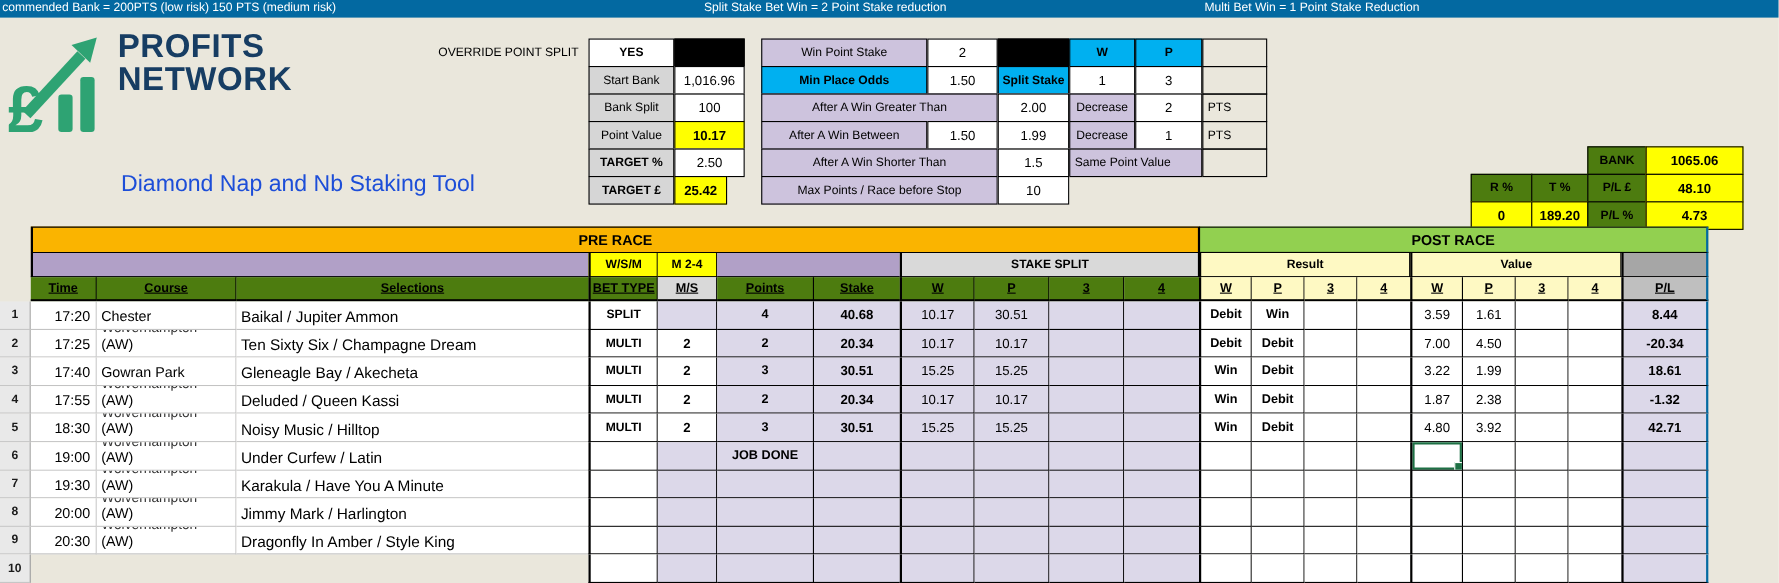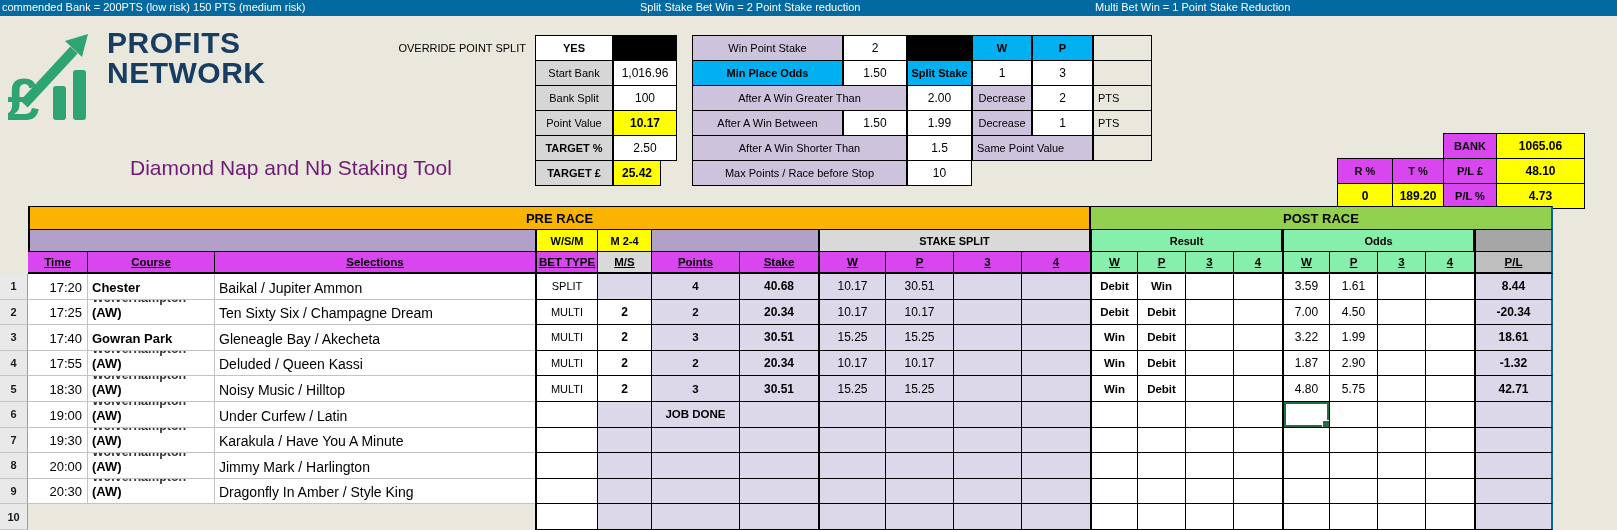--- a/index.html
+++ b/index.html
@@ -6,68 +6,68 @@
   body{font-family:"Liberation Sans","DejaVu Sans",sans-serif;}
   #stage{position:relative;width:1617px;height:530px;background:#eae7dc;overflow:hidden;}
 
   
   .topbar{position:absolute;left:0;top:0;width:1617px;height:16px;background:#0369a1;color:#fff;font-size:11px;}
   .topbar span{position:absolute;top:1px;white-space:nowrap;}
 
   
   .logo-mark{position:absolute;left:8px;top:26px;width:95px;height:98px;}
   .logo-text{position:absolute;left:107px;top:28px;color:#173d63;font-weight:700;line-height:30px;font-size:30px;letter-spacing:.5px;}
-  .page-title{position:absolute;left:130px;top:156px;font-size:21px;color:#701a75;text-align:center;}
+  .page-title{position:absolute;left:110px;top:156px;font-size:21px;color:#1d4ed8;text-align:center;}
 
   
   .ac{position:absolute;box-sizing:border-box;border:1px solid #000;height:26px;display:flex;align-items:center;justify-content:center;font-size:11px;color:#000;overflow:hidden;white-space:nowrap;}
   .nb{border:none;}
   .ra{justify-content:flex-end;padding-right:4px;}
   .la{justify-content:flex-start;padding-left:4px;}
   .bg-gray{background:#d6d6d6;}
   .bg-lav{background:#cdc3dd;}
   .bg-cyan{background:#00b0f0;}
   .bg-yel{background:#ffff00;}
   .bg-blk{background:#000;}
   .bg-white{background:#fff;}
-  .bg-blue{background:#d946ef;}
+  .bg-blue{background:#4d7c0f;}
   .bd{font-weight:700;}
   .fs12{font-size:12px;}
 
   
   .tgrid{position:absolute;left:0;top:206px;width:1236px;height:324px;display:grid;
     grid-template-columns:28px 60px 127px 320px 63px 54px 88px 78px repeat(4,68px) repeat(8,48px) 79px;
     grid-template-rows:24px 22px 22px repeat(10,25.6px);}
   .tc{box-sizing:border-box;border-right:1px solid #000;border-bottom:1px solid #000;display:flex;align-items:center;justify-content:center;font-size:12px;overflow:hidden;white-space:nowrap;color:#000;}
   .tl{border-left:2px solid #000;}
   .trR{border-right:2px solid #0369a1;text-align:right;}
   .nr{border-right:none;}
   .white{background:#fff;}
   .lav{background:#dcd8e9;}
   .bold{font-weight:700;}
   .fs11{font-size:11.5px;}
   .hgut{background:transparent;}
   .band{background:#fab400;font-weight:700;font-size:13px;border-top:1px solid #000;border-left:1px solid #000;}
   .band.post{background:#92d050;}
   .band2{font-weight:700;font-size:11px;}
   .purple{background:#b1a0c7;}
-  .green{background:#86efac;}
+  .green{background:#fef9c3;}
   .graylt{background:#d9d9d9;}
   .graymd{background:#bfbfbf;}
   .graydk{background:#a6a6a6;}
   .hd{font-weight:700;font-size:11.5px;border-bottom-width:2px;text-decoration:underline;}
   .c-gut{box-sizing:border-box;background:#e9e9e9;border-right:1px solid #9c9c9c;border-bottom:1px solid #c6c6c6;display:flex;align-items:center;justify-content:center;font-size:11px;font-weight:700;color:#1a1a1a;}
   .lg{border-right-color:#c3c3c3;border-bottom-color:#c3c3c3;}
   .r10{background:transparent !important;border-right-color:transparent !important;border-bottom-color:transparent !important;}
   .t-time{justify-content:flex-end;align-items:flex-end;padding:0 5px 4px 0;font-size:13px;}
-  .t-course{flex-direction:column;align-items:flex-start;justify-content:flex-end;padding:0 0 3px 4px;font-weight:bold;}
+  .t-course{flex-direction:column;align-items:flex-start;justify-content:flex-end;padding:0 0 3px 4px;}
   .course-top{line-height:13px;font-size:12.5px;color:#333;}
   .course-main{line-height:16px;font-size:13px;}
   .t-sel{justify-content:flex-start;align-items:flex-end;padding:0 0 3px 4px;font-size:14px;}
-  .c-bet{font-size:11px;font-weight:400;}
+  .c-bet{font-size:11px;font-weight:700;}
   .active-cell{box-shadow:inset 0 0 0 2px #1e7145;position:relative;}
   .active-cell::after{content:"";position:absolute;bottom:-1px;right:-1px;width:6px;height:6px;background:#1e7145;border:1px solid #fff;}
 </style>
 </head>
 <body>
 
 <div id="stage">
 
   <div class="topbar">
     <span style="left:2px">commended Bank = 200PTS (low risk) 150 PTS (medium risk)</span>
@@ -155,21 +155,21 @@
     <div class="tc band pre" style="grid-column:2 / span 11;border-left-width:2px">PRE RACE</div>
     <div class="tc band post tl trR" style="grid-column:13 / span 9">POST RACE</div>
 
     <div class="hgut"></div>
     <div class="tc band2 purple nr" style="grid-column:2 / span 3;border-left:2px solid #000"></div>
     <div class="tc band2 bg-yel tl">W/S/M</div>
     <div class="tc band2 bg-yel">M 2-4</div>
     <div class="tc band2 purple nr" style="grid-column:7 / span 2"></div>
     <div class="tc band2 graylt tl" style="grid-column:9 / span 4">STAKE SPLIT</div>
     <div class="tc band2 green tl" style="grid-column:13 / span 4">Result</div>
-    <div class="tc band2 green tl" style="grid-column:17 / span 4">Odds</div>
+    <div class="tc band2 green tl" style="grid-column:17 / span 4">Value</div>
     <div class="tc band2 graydk tl trR"></div>
 
     <div class="hgut"></div>
     <div class="tc hd bg-blue">Time</div>
     <div class="tc hd bg-blue">Course</div>
     <div class="tc hd bg-blue nr">Selections</div>
     <div class="tc hd bg-blue tl">BET TYPE</div>
     <div class="tc hd graylt">M/S</div>
     <div class="tc hd bg-blue">Points</div>
     <div class="tc hd bg-blue nr">Stake</div>
@@ -272,21 +272,21 @@
       <div class="tc lav bold nr">20.34</div>
       <div class="tc tl lav">10.17</div>
       <div class="tc lav">10.17</div>
       <div class="tc lav"></div>
       <div class="tc lav nr"></div>
       <div class="tc tl white bold fs11">Win</div>
       <div class="tc white bold fs11">Debit</div>
       <div class="tc white"></div>
       <div class="tc white nr"></div>
       <div class="tc tl white">1.87</div>
-      <div class="tc white">2.90</div>
+      <div class="tc white">2.38</div>
       <div class="tc white"></div>
       <div class="tc white nr"></div>
       <div class="tc tl lav bold trR">-1.32</div>
       <div class="c-gut">5</div>
       <div class="tc lg white t-time">18:30</div>
       <div class="tc lg white t-course">
         <div class="course-top">Wolverhampton</div>
         <div class="course-main">(AW)</div>
       </div>
       <div class="tc lg white nr t-sel">Noisy Music / Hilltop</div>
@@ -296,21 +296,21 @@
       <div class="tc lav bold nr">30.51</div>
       <div class="tc tl lav">15.25</div>
       <div class="tc lav">15.25</div>
       <div class="tc lav"></div>
       <div class="tc lav nr"></div>
       <div class="tc tl white bold fs11">Win</div>
       <div class="tc white bold fs11">Debit</div>
       <div class="tc white"></div>
       <div class="tc white nr"></div>
       <div class="tc tl white">4.80</div>
-      <div class="tc white">5.75</div>
+      <div class="tc white">3.92</div>
       <div class="tc white"></div>
       <div class="tc white nr"></div>
       <div class="tc tl lav bold trR">42.71</div>
       <div class="c-gut">6</div>
       <div class="tc lg white t-time">19:00</div>
       <div class="tc lg white t-course">
         <div class="course-top">Wolverhampton</div>
         <div class="course-main">(AW)</div>
       </div>
       <div class="tc lg white nr t-sel">Under Curfew / Latin</div>

